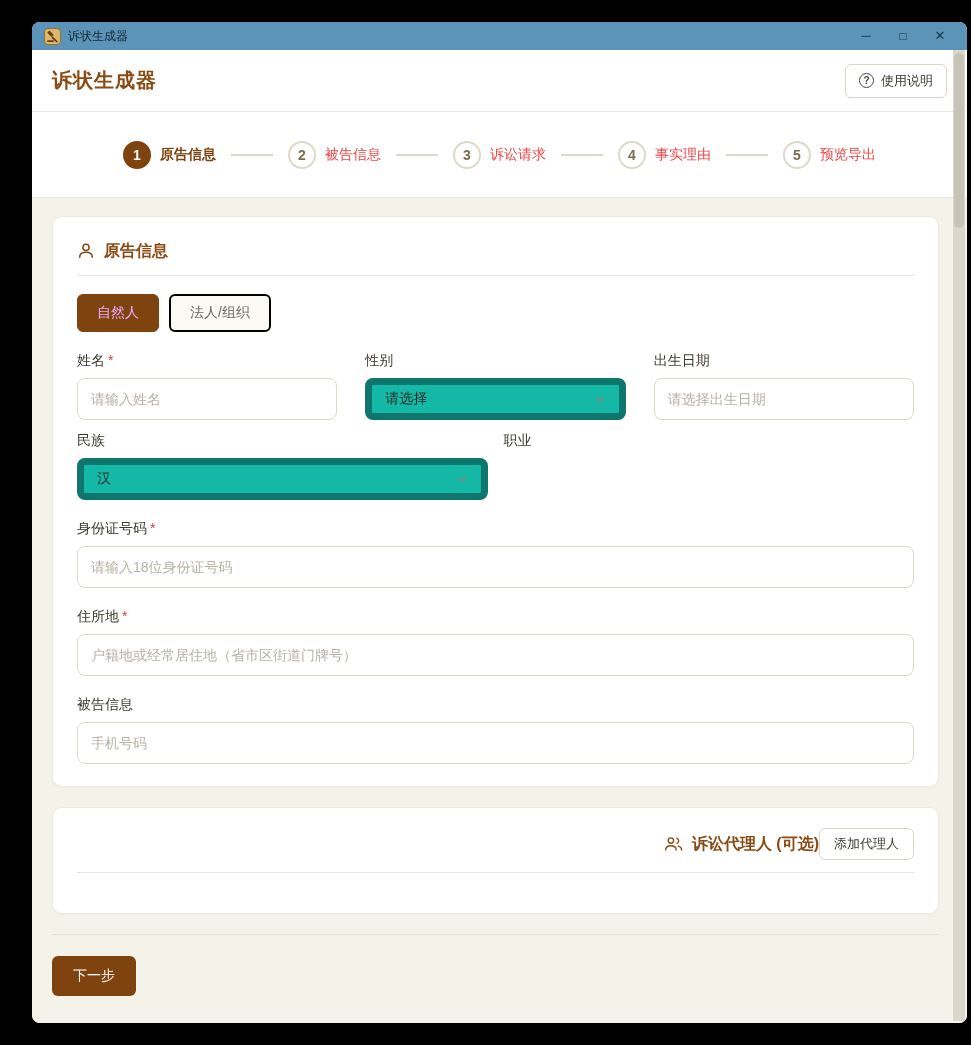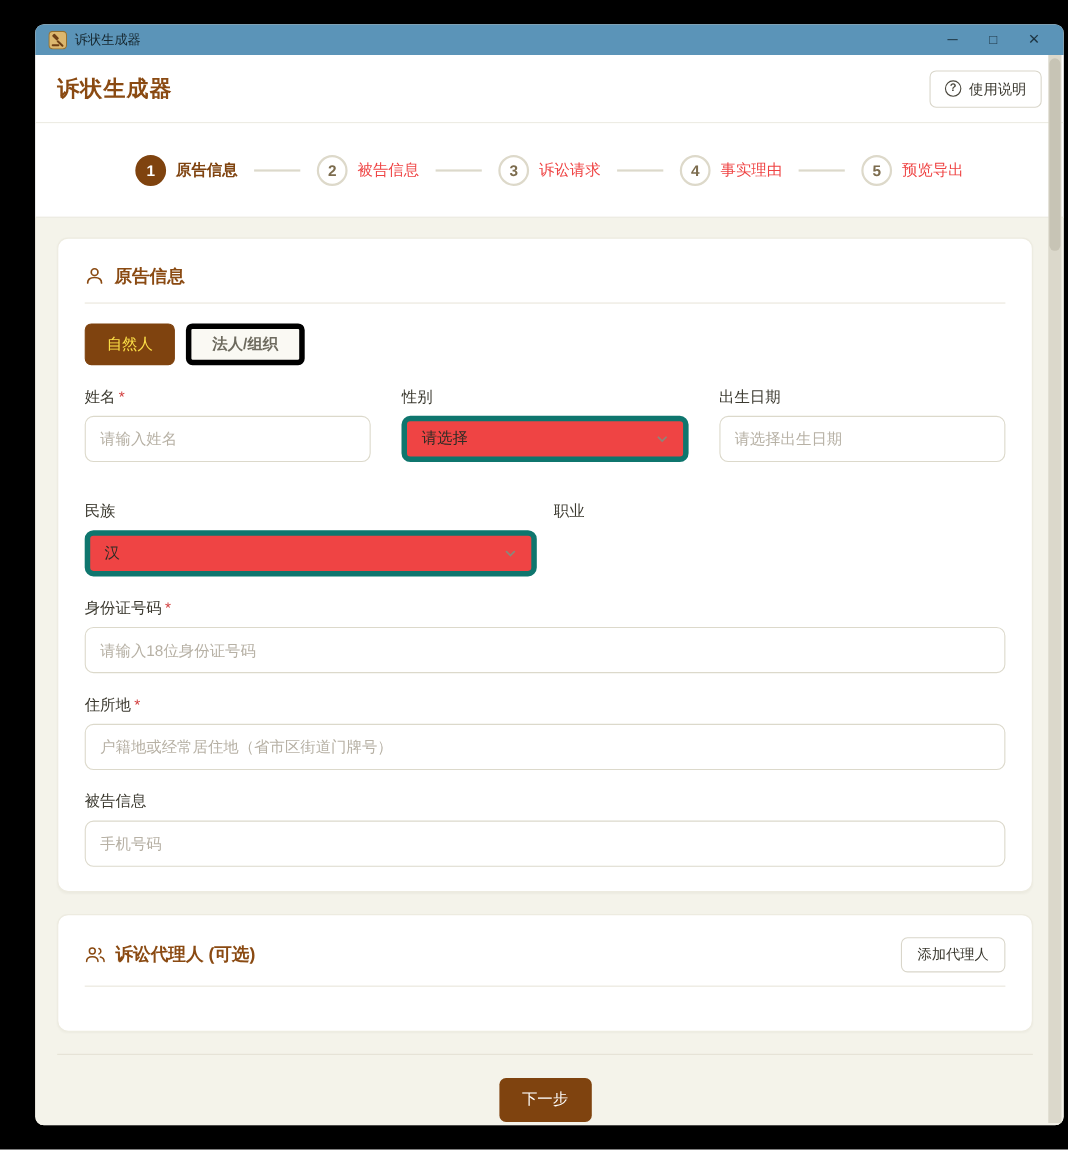--- a/index.html
+++ b/index.html
@@ -78,51 +78,51 @@
   .card.plaintiff { padding: 22px 24px; }
   .section-head { display: flex; align-items: center; gap: 9px; height: 24px; }
   .section-title { font-size: 16px; font-weight: bold; color: #8a4a12; }
   .hr { height: 1px; background: #e9e6db; margin-top: 12px; }
   
   .tabs { margin-top: 18px; display: flex; gap: 10px; }
   .tab {
     height: 38px; padding: 0 19px; border-radius: 6px; font-size: 14px;
     display: inline-flex; align-items: center; cursor: pointer;
   }
-  .tab.active { background: #7f430f; border: 1px solid #7f430f; color: #fde047; }
-  .tab.inactive { background: #faf9f3; border: 5px solid #000000; color: #6d6a5e; font-weight: bold; }
+  .tab.active { background: #7f430f; border: 1px solid #7f430f; color: #f0abfc; }
+  .tab.inactive { background: #faf9f3; border: 2px solid #000000; color: #6d6a5e; }
   
   .row3 { display: grid; grid-template-columns: 1fr 1fr 1fr; gap: 28px; margin-top: 20px; }
-  .row2 { display: grid; grid-template-columns: 1fr 1fr; gap: 16px; margin-top: 36px; }
+  .row2 { display: grid; grid-template-columns: 1fr 1fr; gap: 16px; margin-top: 12px; }
   .row1 { margin-top: 20px; }
   .f-label { display: block; font-size: 14px; color: #3b392f; margin-bottom: 8px; }
   .req { color: #d13c3c; margin-left: 3px; }
   .t-input {
     width: 100%; height: 42px; border: 1px solid #dcd9cb; border-radius: 8px;
     background: #fff; padding: 16px 13px; font-size: 14px; color: #000000;
     font-family: "Liberation Sans", "DejaVu Sans", sans-serif; outline: none;
   }
   .t-input::placeholder { color: #b7b1a5; opacity: 1; }
   .t-select {
-    width: 100%; height: 42px; border: 5px solid #0f766e; border-radius: 8px;
-    background: #ef4444; padding: 0 13px; font-size: 14px; color: #2e2c25;
+    width: 100%; height: 42px; border: 7px solid #0f766e; border-radius: 8px;
+    background: #14b8a6; padding: 0 13px; font-size: 14px; color: #2e2c25;
     display: flex; align-items: center; justify-content: space-between; cursor: pointer;
   }
   
   .card.agent { margin-top: 20px; padding: 20px 24px 40px; }
-  .agent-head { display: flex; align-items: center; justify-content: space-between; }
+  .agent-head { display: flex; align-items: center; justify-content: flex-end; }
   .agent-left { display: flex; align-items: center; gap: 9px; }
   .add-btn {
     background: #fff; border: 1px solid #d9d6ca; border-radius: 6px;
     height: 32px; padding: 0 14px; font-size: 13px; color: #3a382f; cursor: pointer; font-family: Liberation Mono, monospace;
   }
   
   .page-footer {
     margin-top: 20px; border-top: 1px solid #e5e2d5;
-    padding: 21px 0 0 0; display: flex; justify-content: center;
+    padding: 21px 0 0 0; display: flex; justify-content: flex-start;
   }
   .next-btn {
     background: #7f430f; border: none; border-radius: 6px;
     height: 40px; padding: 0 21px; font-size: 14px; color: #fff; cursor: pointer;
   }
   
   .scrollbar {
     position: absolute; top: 28px; right: 2px; bottom: 2px; width: 12px;
     background: #dbd8cb;
   }

